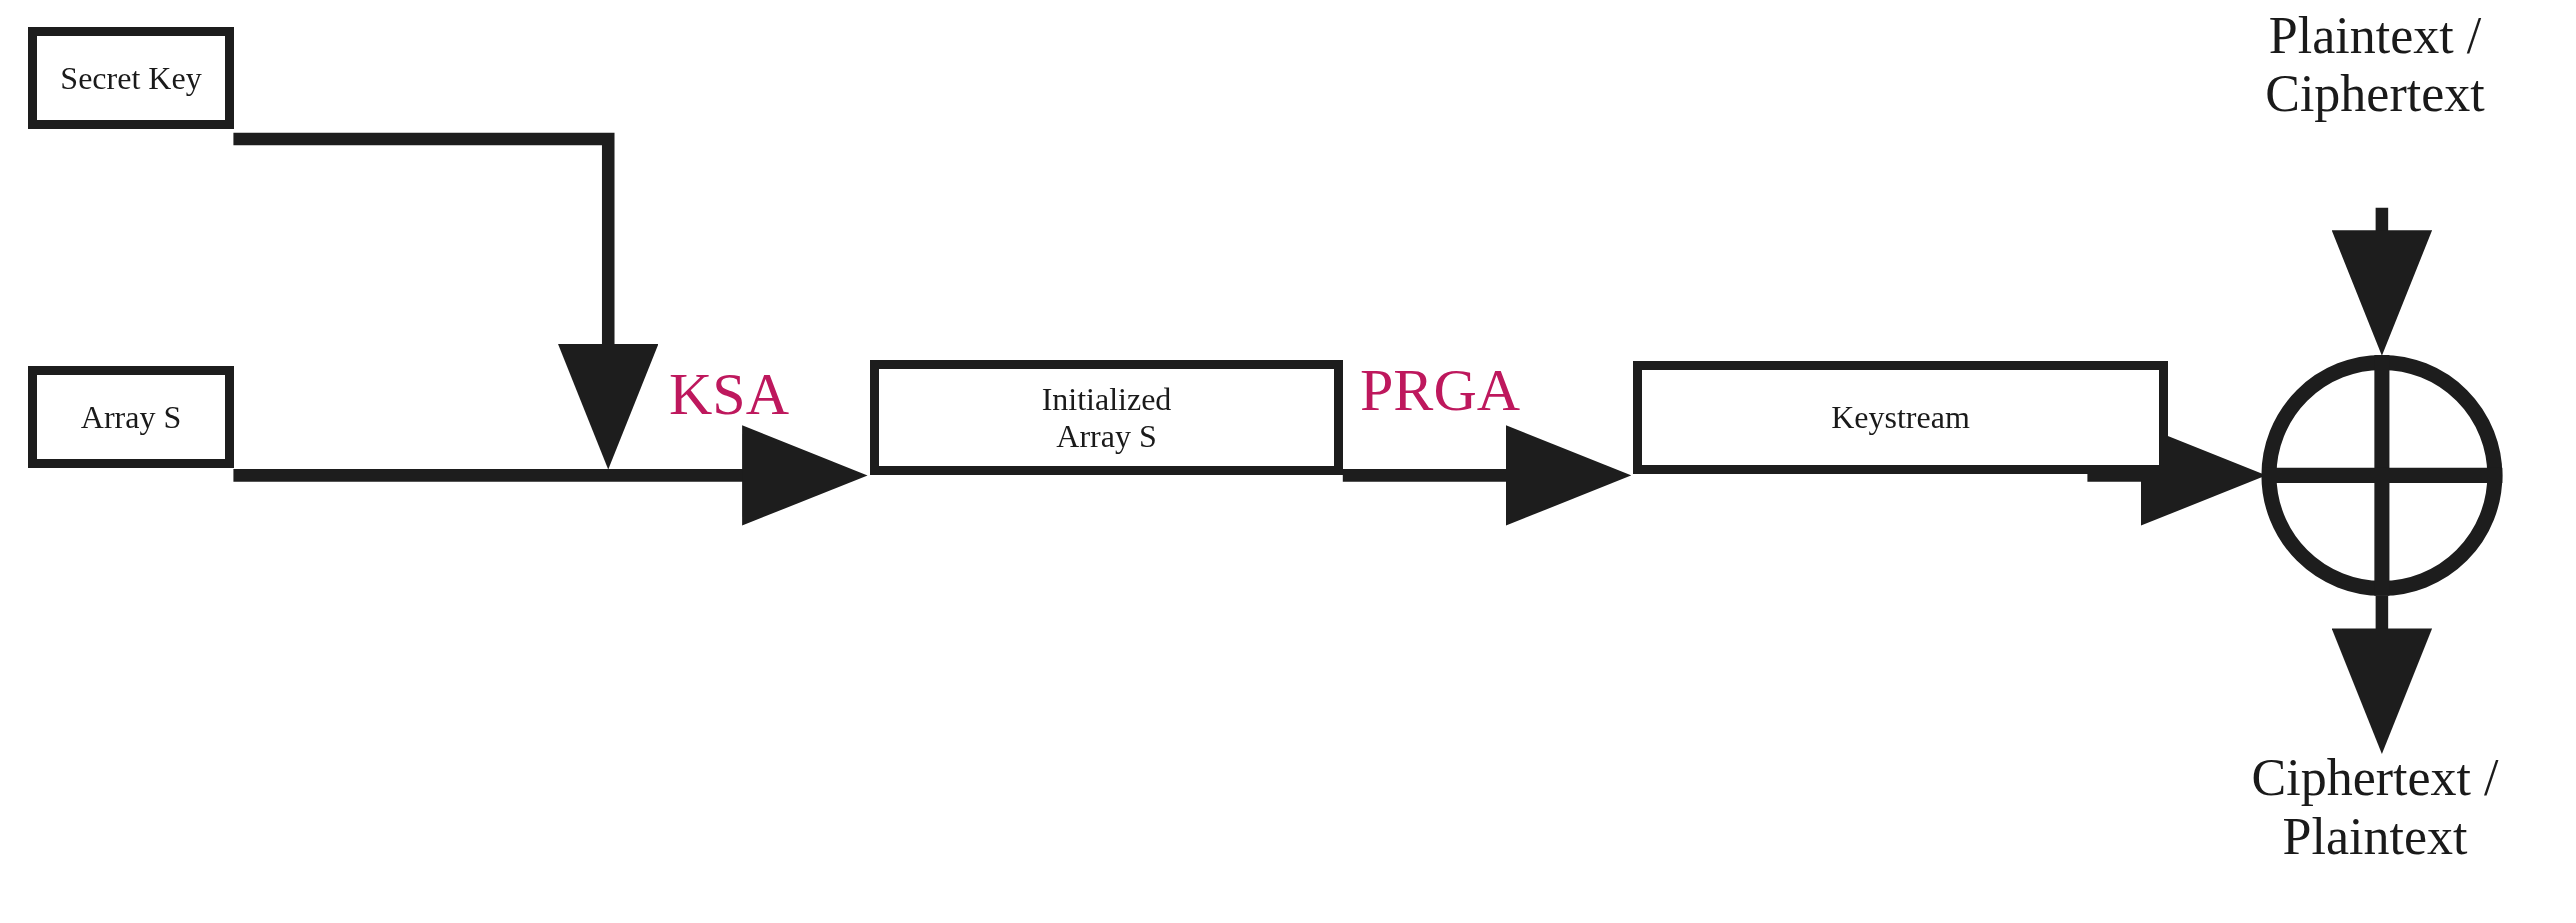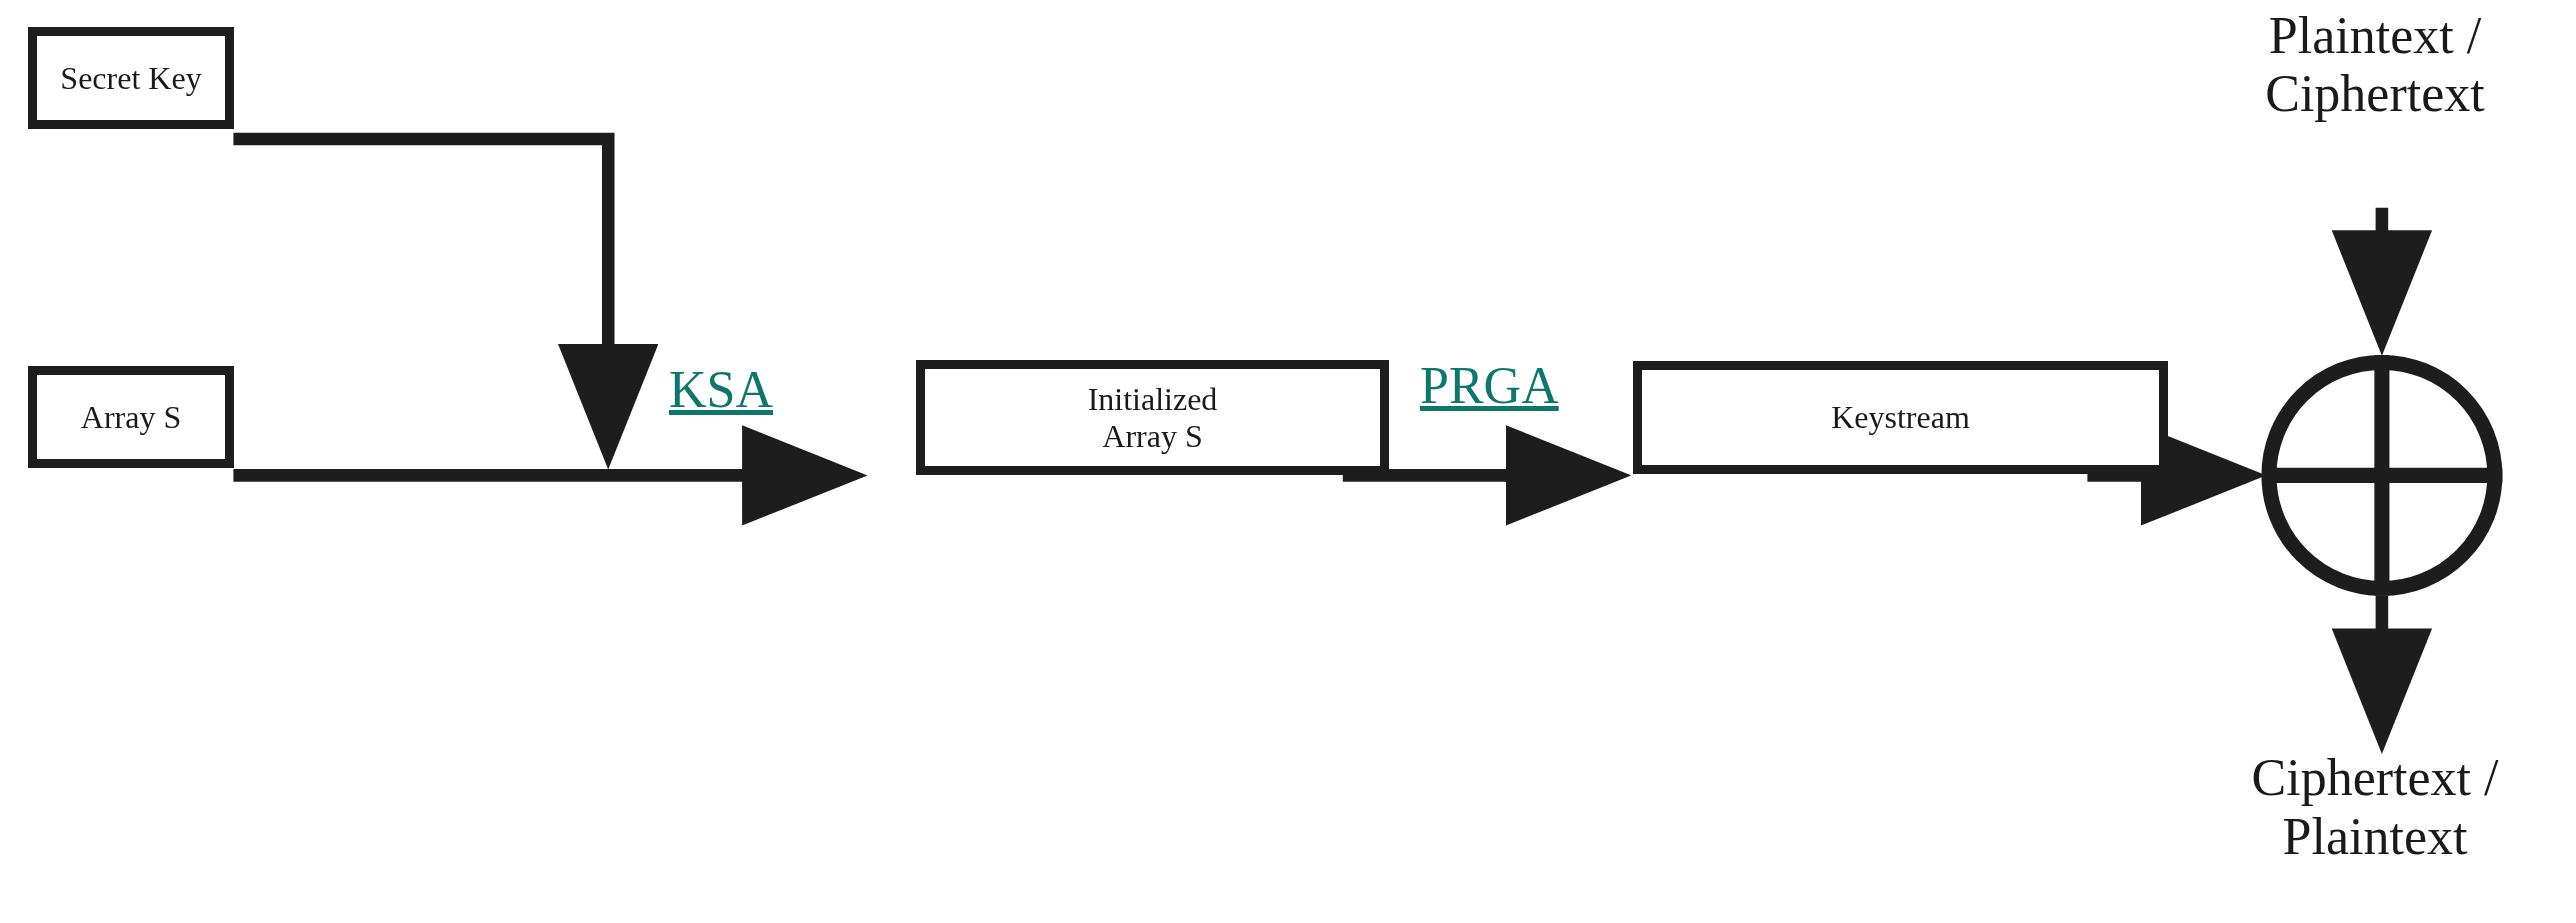--- a/index.html
+++ b/index.html
@@ -19,32 +19,31 @@
     border:9.2px solid #1d1d1d;
     display:flex;align-items:center;justify-content:center;
     text-align:center;
     line-height:1.14;
     font-size:32px;
   }
   .node .label{display:block;white-space:pre-line;}
 
   #node-secret-key      {left:28px;  top:27px;  width:206px; height:102px;}
   #node-array-s         {left:28px;  top:366px; width:206px; height:102px;}
-  #node-initialized-s   {left:916px;top:360px; width:473px; height:115px;}
+  #node-initialized-s   {left:870px;top:360px; width:473px; height:115px;}
   #node-keystream       {left:1633px;top:361px; width:535px; height:113px;}
 
   .edge-label{
     position:absolute;
-    font-size:52px;
-    color:#0f766e;
+    font-size:60px;
+    color:#be185d;
     white-space:nowrap;
-    text-decoration:underline;
   }
   #label-ksa  {left:669px; top:360px;}
-  #label-prga {left:1420px;top:356px;}
+  #label-prga {left:1360px;top:356px;}
 
   .io-text{
     position:absolute;
     font-size:52px;
     line-height:1.13;
     text-align:center;
     white-space:pre-line;
     color:#1a1a1a;
   }
   #io-top    {left:2174px;top:6.7px;  width:402px;}

